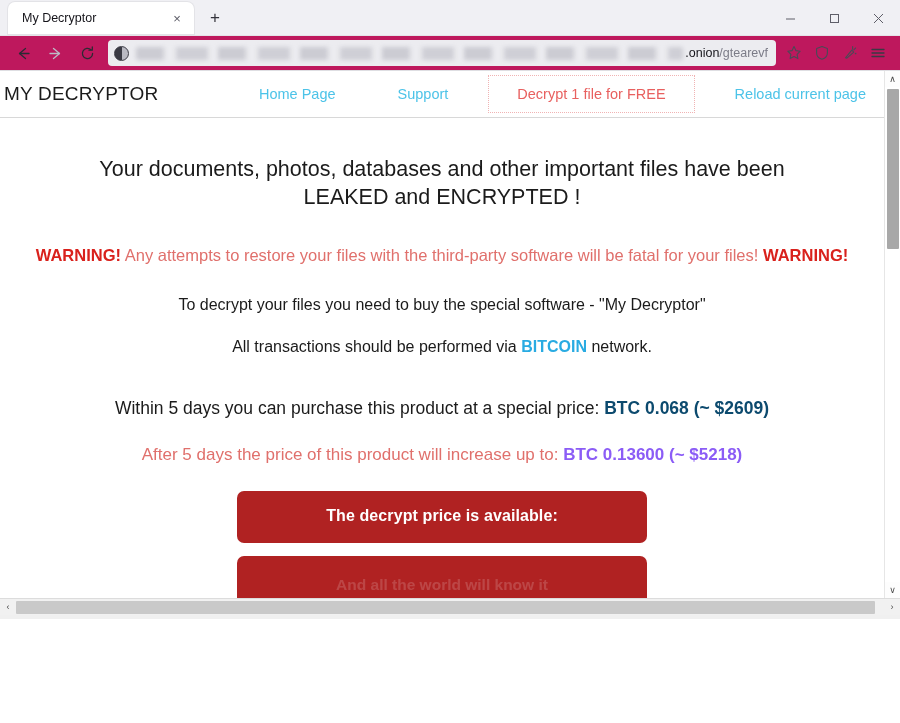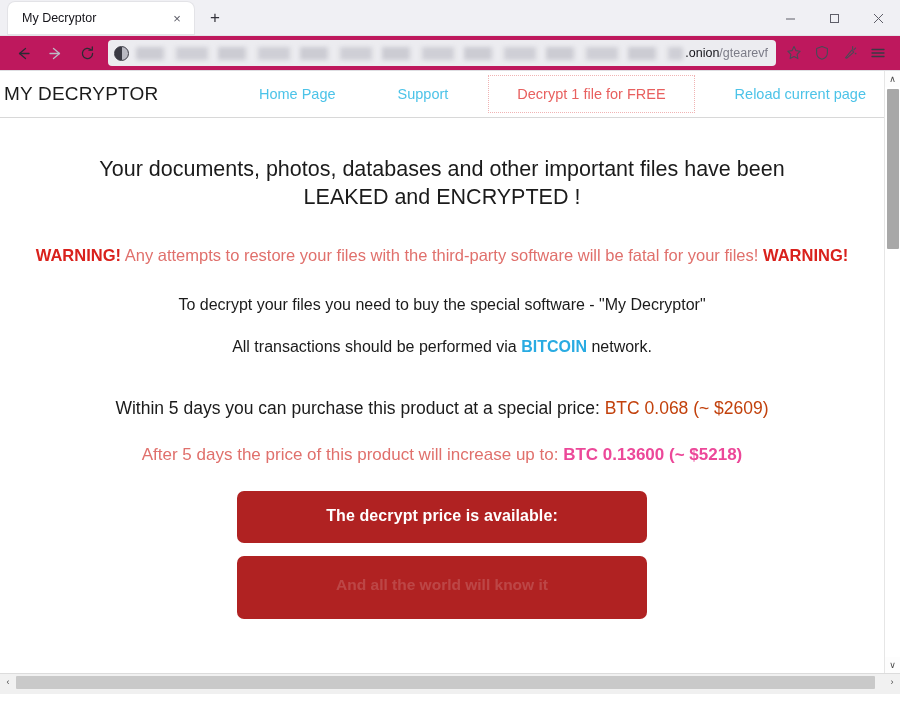--- a/index.html
+++ b/index.html
@@ -6,21 +6,21 @@
   html, body {
     margin: 0; padding: 0;
     width: 900px; height: 723px;
     overflow: hidden;
     font-family: "Liberation Sans", sans-serif;
     background: #ffffff;
   }
 
   
   .browser {
-    width: 900px; height: 694px;
+    width: 900px; height: 619px;
     display: flex; flex-direction: column;
     background: #f9f9fb;
   }
 
   
   .tabstrip {
     height: 36px;
     background: #f0f0f4;
     display: flex;
     align-items: flex-end;
@@ -229,27 +229,27 @@
     font-size: 16px;
     color: #1b1b1b;
   }
   .p-line.tight { margin-top: 24px; }
   .bitcoin { color: #29abe2; font-weight: 700; }
   .price-line {
     margin-top: 42px;
     font-size: 17.5px;
     color: #1b1b1b;
   }
-  .price-green { color: #c2410c; font-weight: 400; }
+  .price-green { color: #0c4a6e; font-weight: 700; }
   .price-line.after {
     margin-top: 26px;
     color: #e0706c;
     font-size: 17px;
   }
-  .price-red { color: #ec4899; font-weight: 700; }
+  .price-red { color: #8b5cf6; font-weight: 700; }
 
   
   .redbox {
     width: 410px;
     margin: 26px auto 0 auto;
     background: #b02222;
     border-radius: 7px;
     color: #ffffff;
     text-align: center;
     padding: 16px 10px 18px 10px;

